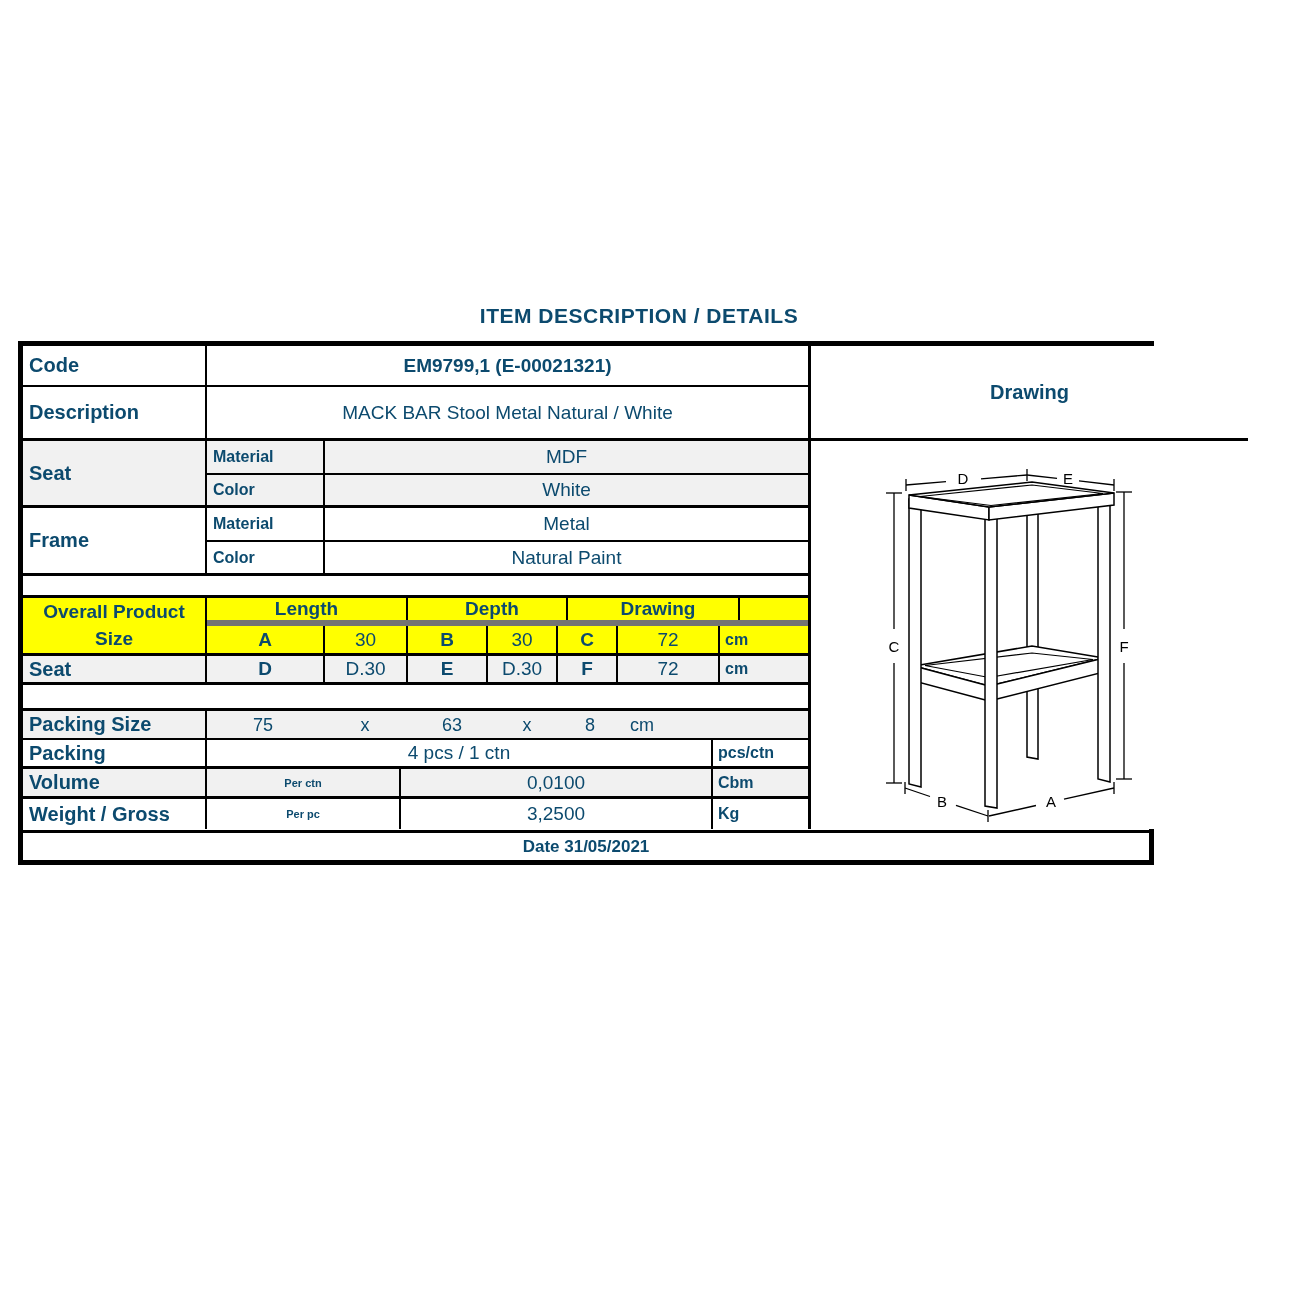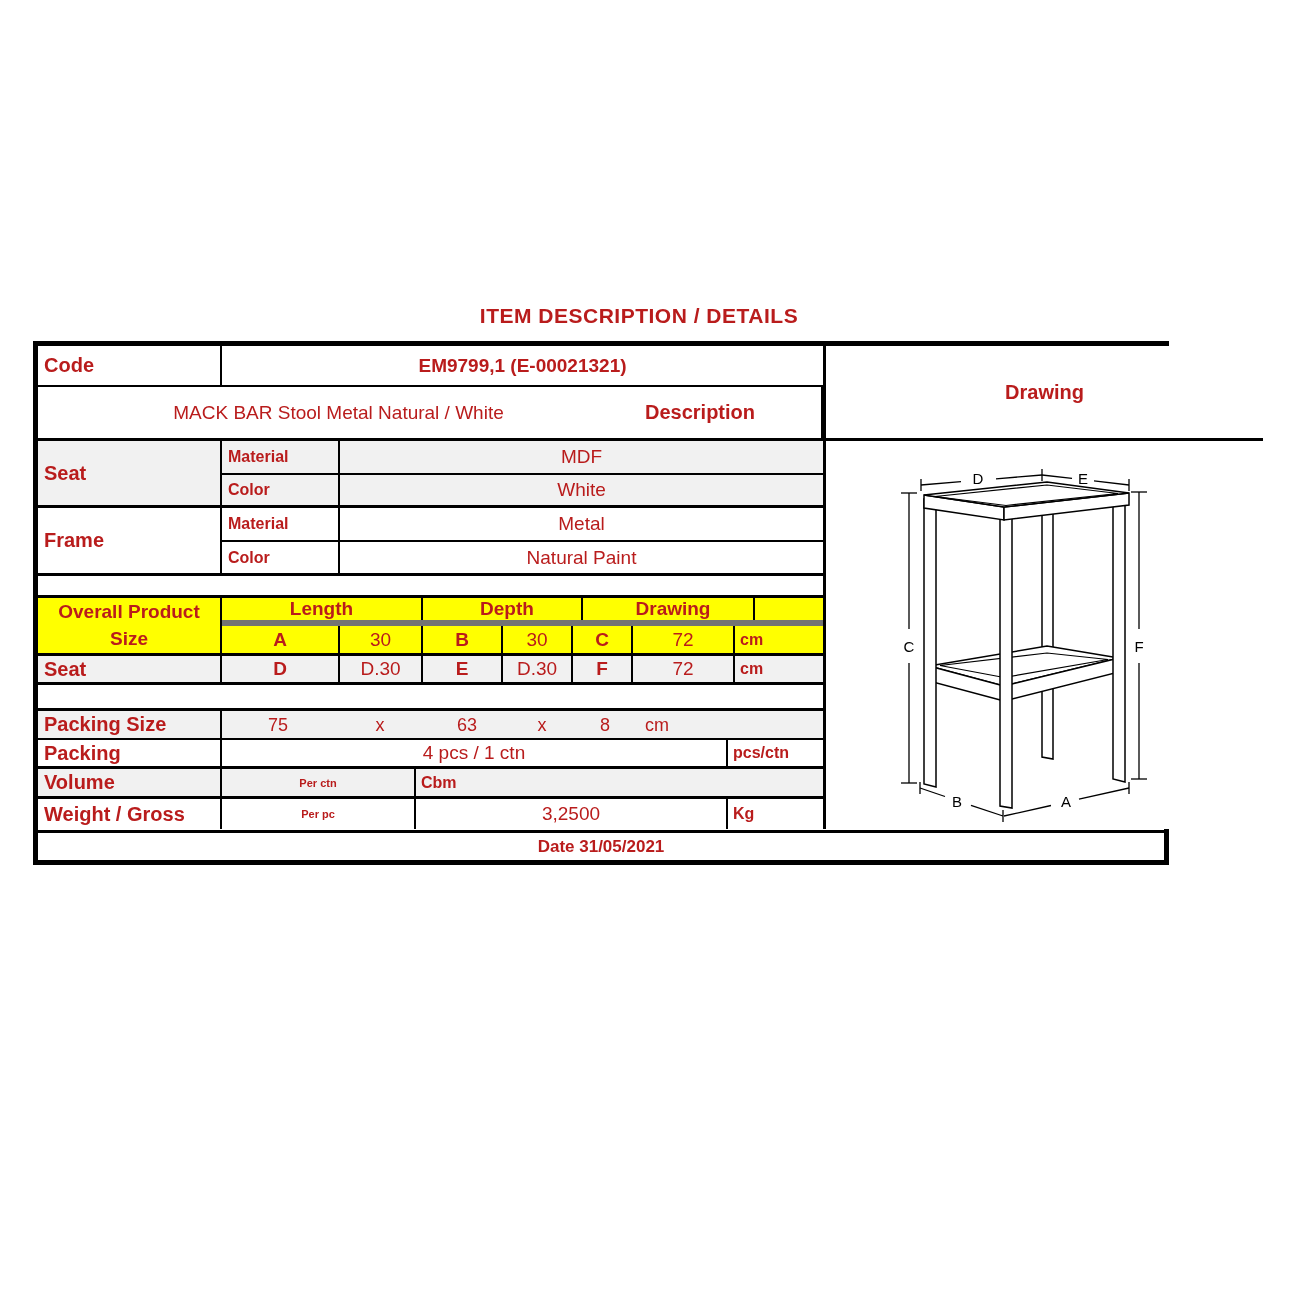--- a/index.html
+++ b/index.html
@@ -1,25 +1,25 @@
 <!DOCTYPE html>
 <html><head>
 <meta charset="utf-8">
 <style>
   html,body { margin:0; padding:0; background:#ffffff; }
   .sheet {
     position:relative; width:1300px; height:1300px; background:#ffffff;
-    font-family:"Liberation Sans", sans-serif; color:#b91c1c;
+    font-family:"Liberation Sans", sans-serif; color:#0c4a6e;
   }
   .page-title {
     position:absolute; left:33px; top:304px; width:1212px;
     text-align:center; font-size:21px; font-weight:bold; letter-spacing:.5px;
   }
   .frame {
-    position:absolute; left:33px; top:341px; width:1136px; height:524px;
+    position:absolute; left:18px; top:341px; width:1136px; height:524px;
     border:5px solid #000; box-sizing:border-box;
   }
   .left-table { position:absolute; left:0; top:0; width:785px; height:483px; display:flex; flex-direction:column; }
   .row { display:flex; box-sizing:border-box; border-bottom:2px solid #000; background:#fff; }
   .bb3 { border-bottom-width:3px; }
   .bb0 { border-bottom:none; }
   .cell { box-sizing:border-box; border-right:2px solid #000; display:flex; align-items:center; overflow:hidden; }
   .last { border-right:none !important; }
   .subcol { flex:1; display:flex; flex-direction:column; min-width:0; }
   .subrow { display:flex; box-sizing:border-box; }
@@ -68,22 +68,22 @@
   <div class="frame">
 
     <div class="left-table">
 
       <div class="row" style="height:41px">
         <div class="cell lbl" style="width:184px">Code</div>
         <div class="cell val bold last" style="flex:1">EM9799,1 (E-00021321)</div>
       </div>
 
       <div class="row bb3" style="height:54px">
+        <div class="cell lbl" style="width:184px">Description</div>
         <div class="cell val last" style="flex:1">MACK BAR Stool Metal Natural / White</div>
-        <div class="cell lbl" style="width:184px">Description</div>
       </div>
 
       <div class="row bb3 shade" style="height:67px">
         <div class="cell lbl shade" style="width:184px">Seat</div>
         <div class="subcol">
           <div class="subrow" style="height:34px; border-bottom:2px solid #000;">
             <div class="cell sub shade" style="width:118px">Material</div>
             <div class="cell val shade last" style="flex:1">MDF</div>
           </div>
           <div class="subrow" style="flex:1">
@@ -164,20 +164,21 @@
 
       <div class="row bb3" style="height:29px">
         <div class="cell lbl" style="width:184px">Packing</div>
         <div class="cell val" style="width:506px">4 pcs / 1 ctn</div>
         <div class="cell unit last" style="flex:1">pcs/ctn</div>
       </div>
 
       <div class="row bb3 shade" style="height:30px">
         <div class="cell lbl shade" style="width:184px">Volume</div>
         <div class="cell basis shade" style="width:194px">Per ctn</div>
+        <div class="cell val shade" style="width:312px">0,0100</div>
         <div class="cell unit shade last" style="flex:1">Cbm</div>
       </div>
 
       <div class="row bb0" style="height:30px">
         <div class="cell lbl" style="width:184px">Weight / Gross</div>
         <div class="cell basis" style="width:194px">Per pc</div>
         <div class="cell val" style="width:312px">3,2500</div>
         <div class="cell unit last" style="flex:1">Kg</div>
       </div>
 

